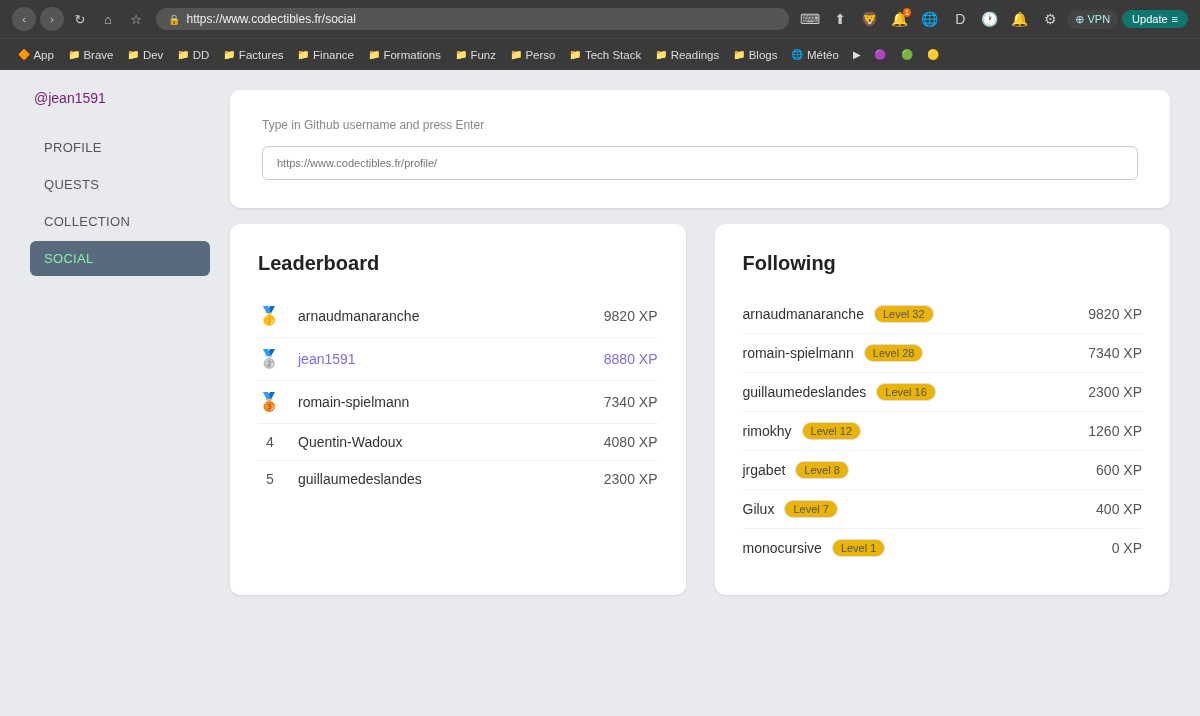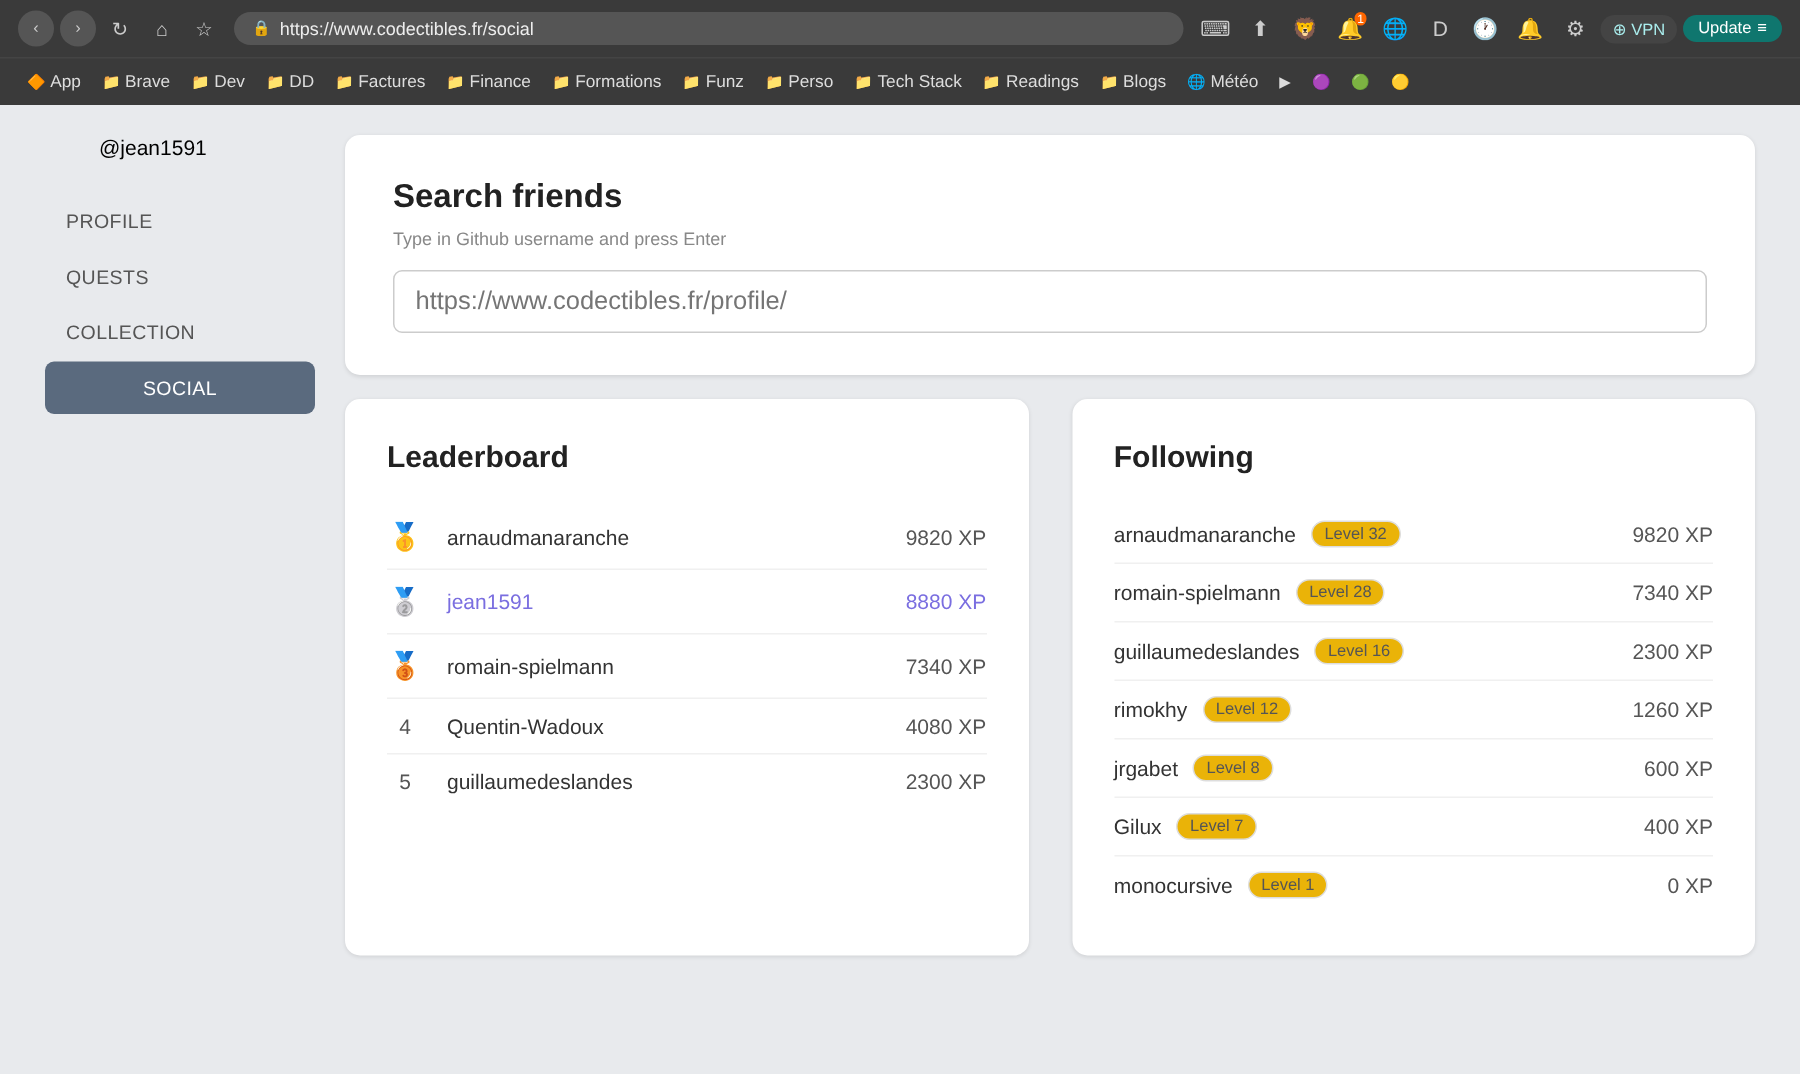--- a/index.html
+++ b/index.html
@@ -25,33 +25,33 @@
     .bookmarks-bar { background: #3a3a3a; padding: 4px 12px; display: flex; align-items: center; gap: 2px; height: 32px; overflow: hidden; border-top: 1px solid #444; }
     .bookmark-item { display: flex; align-items: center; gap: 3px; padding: 2px 6px; border-radius: 4px; color: #ddd; font-size: 11.5px; cursor: pointer; white-space: nowrap; }
     .bookmark-icon { font-size: 10px; }
 
     
     .page { background: #e8eaed; min-height: 646px; display: flex; flex-direction: column; }
     .page-inner { display: flex; flex: 1; padding: 20px 30px; gap: 20px; }
 
     
     .sidebar { width: 180px; flex-shrink: 0; }
-    .sidebar-username { color: #000000; font-size: 14px; font-weight: 500; margin-bottom: 24px; padding-left: 4px; margin-left: 32px; }
+    .sidebar-username { color: #701a75; font-size: 14px; font-weight: 500; margin-bottom: 24px; padding-left: 4px; }
     .sidebar-nav { display: flex; flex-direction: column; gap: 2px; }
     .sidebar-nav-item { padding: 10px 14px; border-radius: 6px; color: #555; font-size: 13px; font-weight: 500; cursor: pointer; letter-spacing: 0.3px; }
-    .sidebar-nav-item.active { background: #5a6a7e; color: #ffffff; text-align: center; }
+    .sidebar-nav-item.active { background: #5a6a7e; color: #86efac; }
 
     
     .main-content { flex: 1; display: flex; flex-direction: column; gap: 16px; }
 
     
     .card { background: white; border-radius: 10px; padding: 28px 32px; box-shadow: 0 1px 3px rgba(0,0,0,0.1); }
     .card-title { font-size: 22px; font-weight: 600; color: #222; margin-bottom: 8px; }
     .card-subtitle { font-size: 12px; color: #888; margin-bottom: 14px; }
-    .search-input { width: 100%; padding: 10px 14px; border: 1.5px solid #ccc; border-radius: 6px; font-size: 17px; color: #bbb; outline: none; }
+    .search-input { width: 100%; padding: 10px 14px; border: 1.5px solid #ccc; border-radius: 6px; font-size: 11px; color: #bbb; outline: none; }
 
     
     .bottom-panels { display: flex; gap: 29px; }
     .leaderboard-card { flex: 1; background: white; border-radius: 10px; padding: 28px 28px; box-shadow: 0 1px 3px rgba(0,0,0,0.1); }
     .following-card { flex: 1; background: white; border-radius: 10px; padding: 28px 28px; box-shadow: 0 1px 3px rgba(0,0,0,0.1); }
     .panel-title { font-size: 20px; font-weight: 600; color: #222; margin-bottom: 20px; }
 
     
     .lb-row { display: flex; align-items: center; gap: 16px; padding: 10px 0; border-bottom: 1px solid #f0f0f0; }
     .lb-row:last-child { border-bottom: none; }
@@ -181,21 +181,20 @@
           <div class="sidebar-nav-item">PROFILE</div>
           <div class="sidebar-nav-item">QUESTS</div>
           <div class="sidebar-nav-item">COLLECTION</div>
           <div class="sidebar-nav-item active">SOCIAL</div>
         </nav>
       </div>
 
       <div class="main-content">
 
         <div class="card">
-          <div class="card-title">Search friends</div>
           <div class="card-subtitle">Type in Github username and press Enter</div>
           <input class="search-input" type="text" placeholder="https://www.codectibles.fr/profile/" style="">
         </div>
 
         <div class="bottom-panels">
 
           <div class="leaderboard-card">
             <div class="panel-title">Leaderboard</div>
 
             <div class="lb-row">

